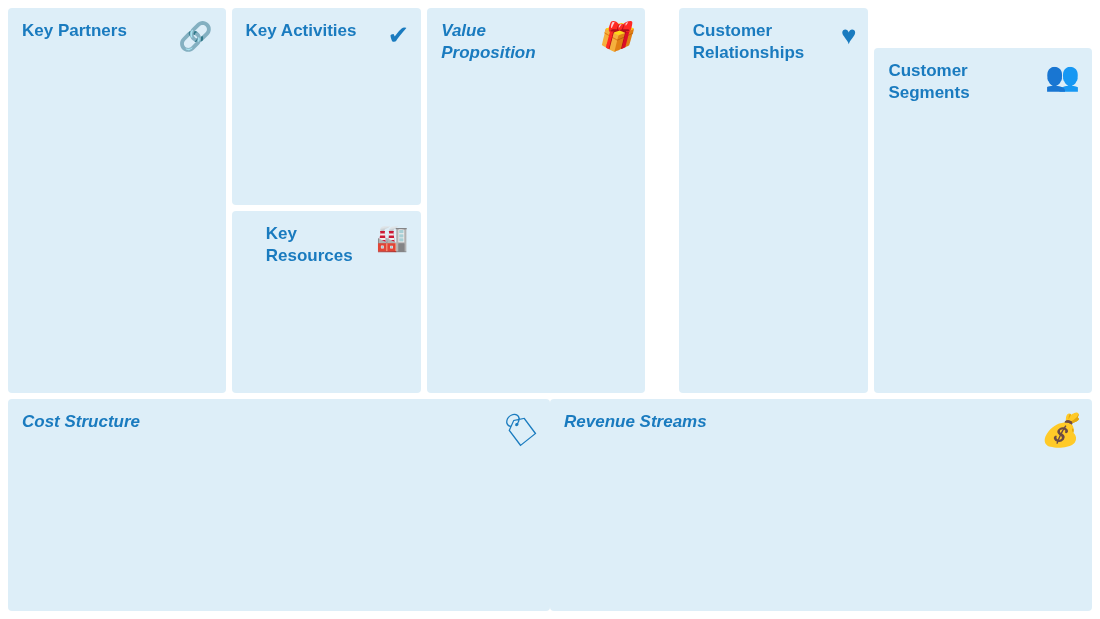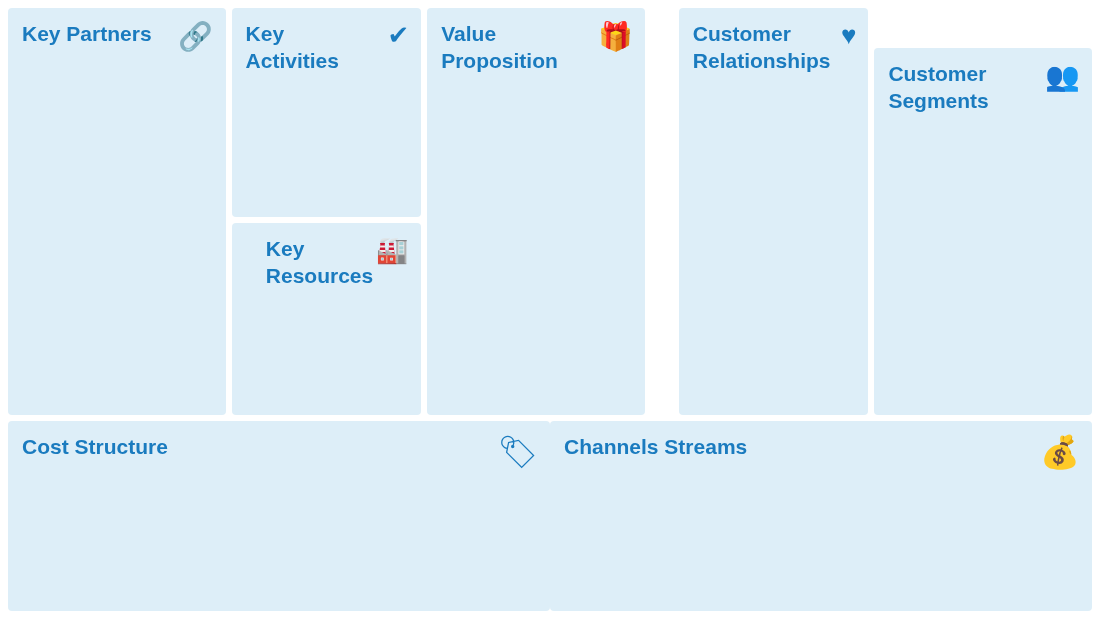--- a/index.html
+++ b/index.html
@@ -27,34 +27,35 @@
 
     .top-section {
       display: flex;
       flex: 1;
       gap: 6px;
     }
 
     .bottom-section {
       display: flex;
       gap: 0;
-      height: 190px;
+      height: 212px;
+      font-style: italic;
     }
 
     .cell {
       background: #ddeef8;
       border-radius: 4px;
       padding: 12px 14px;
       position: relative;
       display: flex;
       flex-direction: column;
     }
 
     .cell-title {
-      font-size: 21px;
+      font-size: 17px;
       font-weight: 600;
       color: #1a7bbf;
       line-height: 1.3;
       max-width: 75%;
     }
 
     .cell-icon {
       position: absolute;
       top: 12px;
       right: 12px;
@@ -69,20 +70,21 @@
 
     .col-middle {
       flex: 1.1;
       display: flex;
       flex-direction: column;
       gap: 6px;
     }
 
     .col-value-prop {
       flex: 1.1;
+      font-style: italic;
     }
 
     .col-customer-mid {
       flex: 1.1;
       display: flex;
       flex-direction: column;
       gap: 8px;
       margin-left: 28px;
     }
 
@@ -161,19 +163,19 @@
   </div>
 
   <div class="bottom-section">
 
     <div class="cell col-cost">
       <span class="cell-title">Cost Structure</span>
       <span class="cell-icon" style="font-size:32px;">🏷</span>
     </div>
 
     <div class="cell col-revenue">
-      <span class="cell-title">Channels Streams</span>
+      <span class="cell-title">Revenue Streams</span>
       <span class="cell-icon" style="font-size:32px;">💰</span>
     </div>
 
   </div>
 
 </div>
 
 </body></html>

